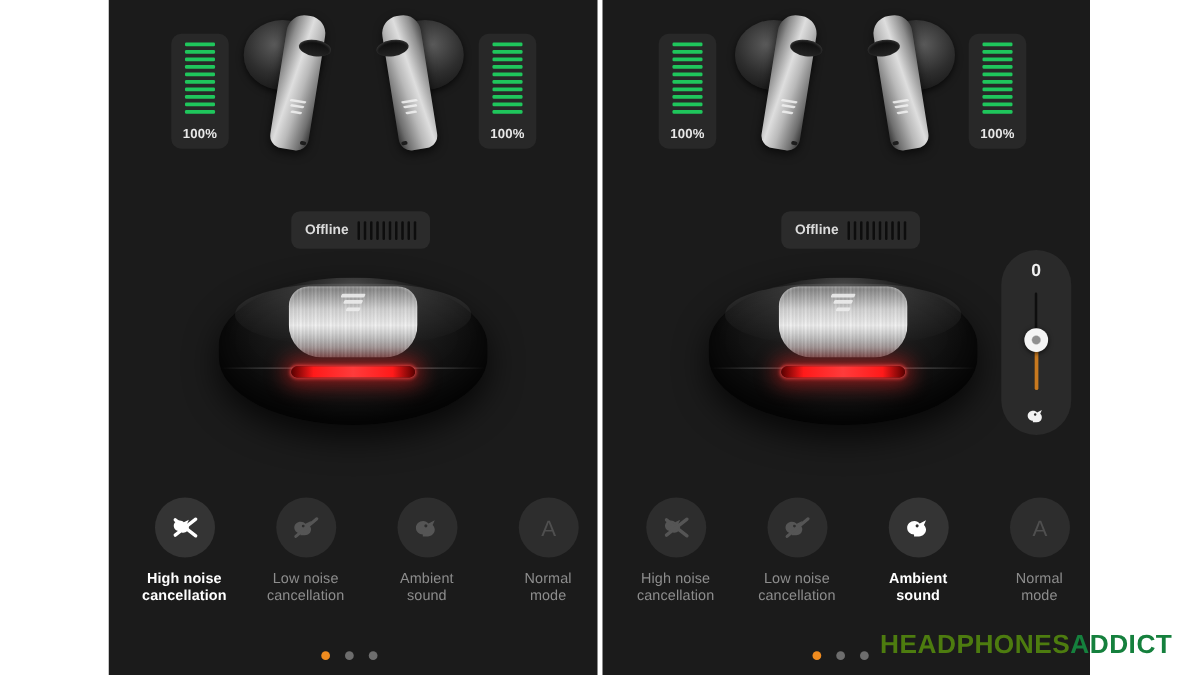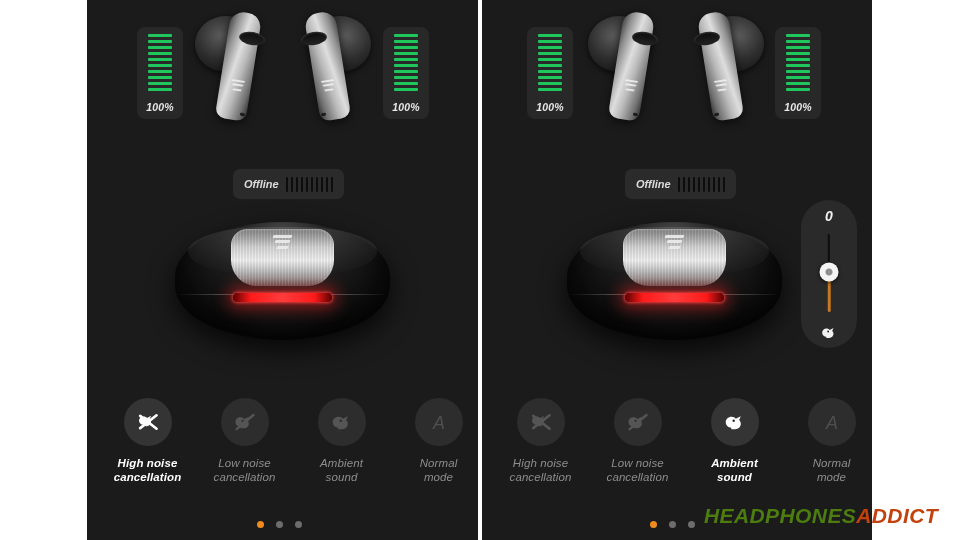--- a/index.html
+++ b/index.html
@@ -1,21 +1,21 @@
 <!DOCTYPE html>
 <html><head>
 <meta charset="utf-8">
 <style>
   html,body{margin:0;padding:0;}
   body{
     width:960px;height:540px;background:#ffffff;overflow:hidden;
     font-family:"Liberation Sans", sans-serif;
     -webkit-font-smoothing:antialiased;
   }
-  .stage{position:relative;width:937px;height:540px;font-style:italic;}
+  .stage{position:relative;width:937px;height:540px;}
 
   
   .panel{
     position:absolute;top:0;height:540px;background:#1b1b1b;overflow:hidden;
   }
   #panel-left{left:87px;width:391px;}
   #panel-right{left:482px;width:390px;}
 
   
   .battery{
@@ -167,21 +167,21 @@
   .dots{position:absolute;display:flex;gap:12px;}
   .dot{width:7px;height:7px;border-radius:50%;background:#6d6d6d;}
   .dot.on{background:#ef8b1f;}
 
   
   .watermark{
     position:absolute;left:704px;top:504px;
     font-size:21px;font-weight:bold;letter-spacing:.4px;white-space:nowrap;
   }
   .wm-a{color:#4d7c0f;}
-  .wm-b{color:#c2410c;}
+  .wm-b{color:#15803d;}
 </style>
 </head>
 <body>
 
 <div class="stage">
 
   <div class="panel" id="panel-left">
 
     <div class="battery" style="left:50px;top:27px;">
       <div class="bat-bars">

